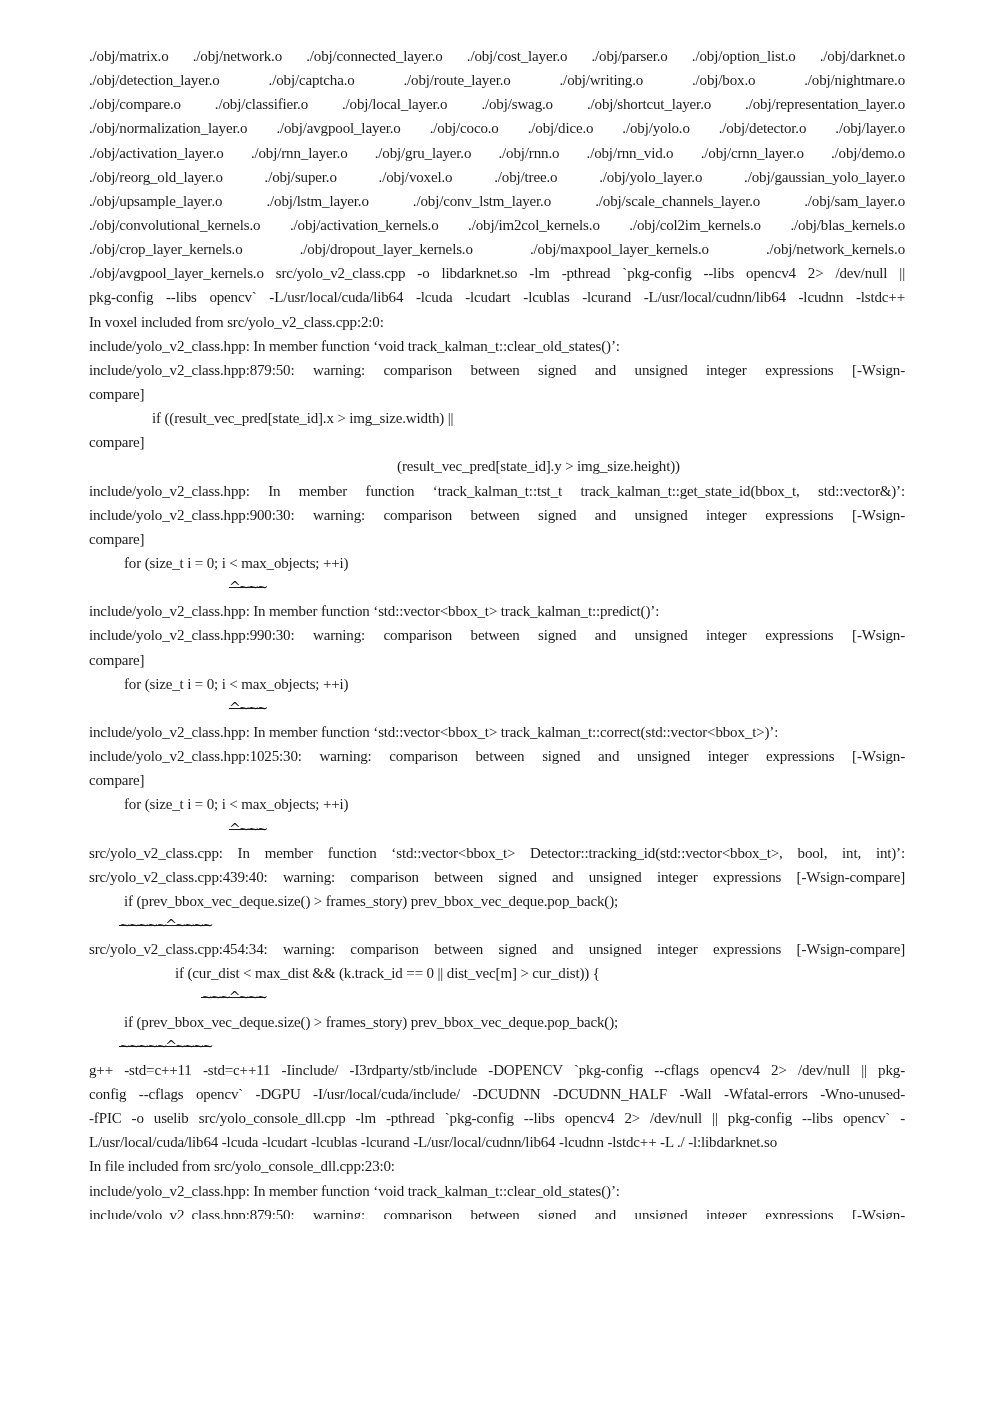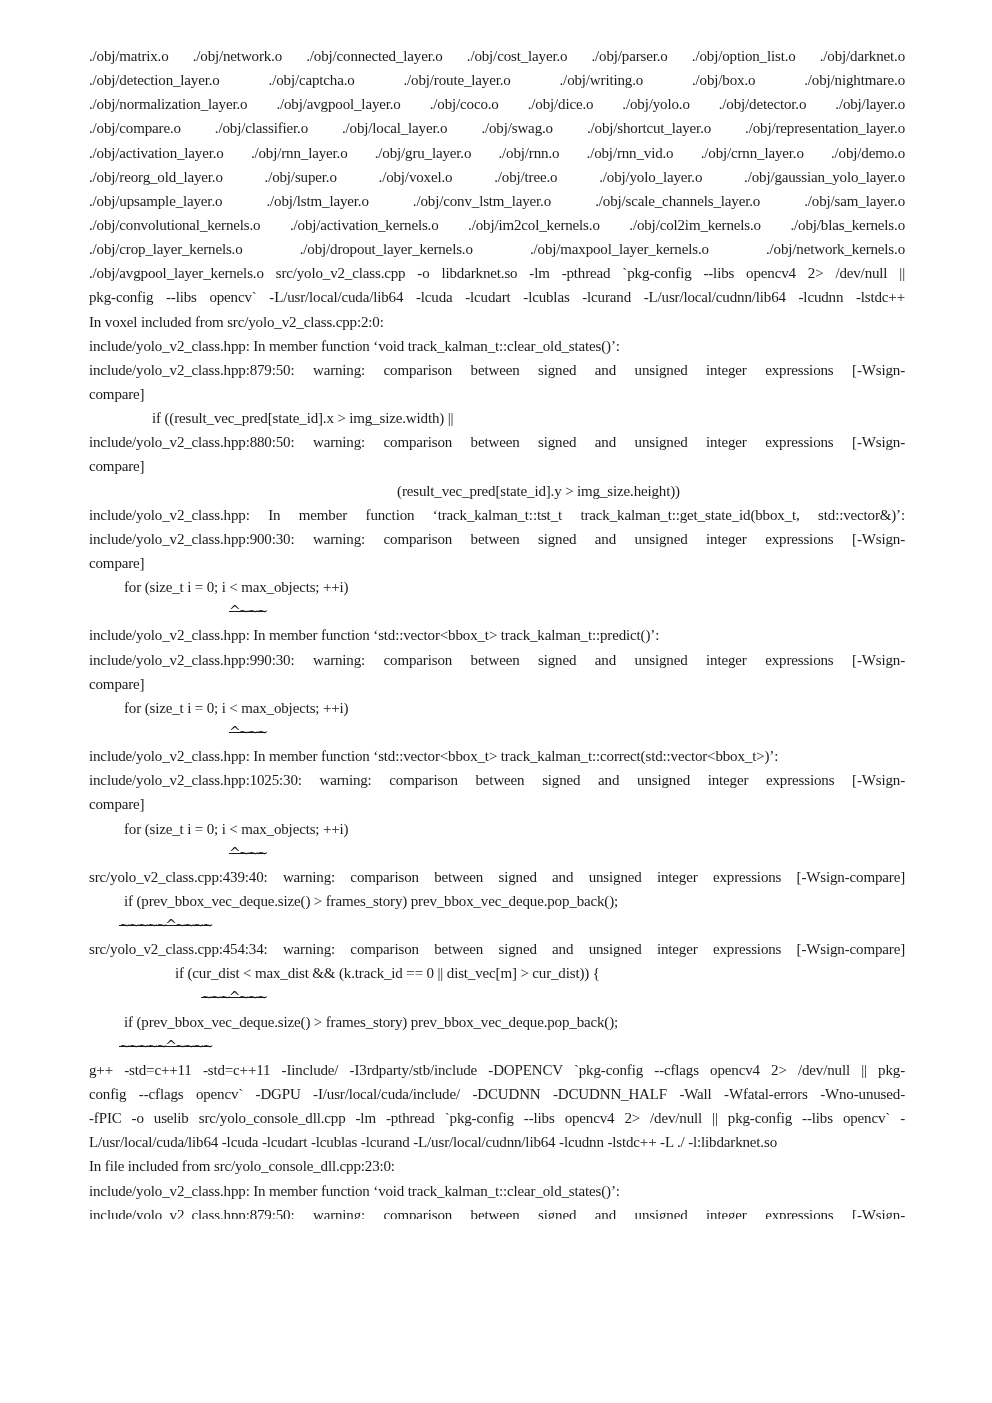--- a/index.html
+++ b/index.html
@@ -51,52 +51,52 @@
     background: #3d6dd8;
   }
 </style>
 </head>
 <body>
 
 <div class="page" style="background: rgb(255, 255, 255); color: rgb(27, 27, 27);">
   <div class="textblock" id="log-container">
       <div class="line j">./obj/matrix.o ./obj/network.o ./obj/connected_layer.o ./obj/cost_layer.o ./obj/parser.o ./obj/option_list.o ./obj/darknet.o</div>
       <div class="line j">./obj/detection_layer.o ./obj/captcha.o ./obj/route_layer.o ./obj/writing.o ./obj/box.o ./obj/nightmare.o</div>
+      <div class="line j">./obj/compare.o ./obj/classifier.o ./obj/local_layer.o ./obj/swag.o ./obj/shortcut_layer.o ./obj/representation_layer.o</div>
       <div class="line j">./obj/normalization_layer.o ./obj/avgpool_layer.o ./obj/coco.o ./obj/dice.o ./obj/yolo.o ./obj/detector.o ./obj/layer.o</div>
-      <div class="line j">./obj/compare.o ./obj/classifier.o ./obj/local_layer.o ./obj/swag.o ./obj/shortcut_layer.o ./obj/representation_layer.o</div>
       <div class="line j">./obj/activation_layer.o ./obj/rnn_layer.o ./obj/gru_layer.o ./obj/rnn.o ./obj/rnn_vid.o ./obj/crnn_layer.o ./obj/demo.o</div>
       <div class="line j">./obj/reorg_old_layer.o ./obj/super.o ./obj/voxel.o ./obj/tree.o ./obj/yolo_layer.o ./obj/gaussian_yolo_layer.o</div>
       <div class="line j">./obj/upsample_layer.o ./obj/lstm_layer.o ./obj/conv_lstm_layer.o ./obj/scale_channels_layer.o ./obj/sam_layer.o</div>
       <div class="line j">./obj/convolutional_kernels.o ./obj/activation_kernels.o ./obj/im2col_kernels.o ./obj/col2im_kernels.o ./obj/blas_kernels.o</div>
       <div class="line j">./obj/crop_layer_kernels.o ./obj/dropout_layer_kernels.o ./obj/maxpool_layer_kernels.o ./obj/network_kernels.o</div>
       <div class="line j">./obj/avgpool_layer_kernels.o src/yolo_v2_class.cpp -o libdarknet.so -lm -pthread `pkg-config --libs opencv4 2&gt; /dev/null ||</div>
       <div class="line j">pkg-config --libs opencv` -L/usr/local/cuda/lib64 -lcuda -lcudart -lcublas -lcurand -L/usr/local/cudnn/lib64 -lcudnn -lstdc++</div>
       <div class="line ">In voxel included from src/yolo_v2_class.cpp:2:0:</div>
       <div class="line ">include/yolo_v2_class.hpp: In member function ‘void track_kalman_t::clear_old_states()’:</div>
       <div class="line j">include/yolo_v2_class.hpp:879:50: warning: comparison between signed and unsigned integer expressions [-Wsign-</div>
       <div class="line ">compare]</div>
       <div class="line " style="padding-left: 63px;">if ((result_vec_pred[state_id].x &gt; img_size.width) ||</div>
-      <div class="line j">include/yolo_v2_class.hpp:880:50: warning: comparison between signed and unsigned integer expressions [-Wsign-</div>
       <div class="line ">compare]</div>
       <div class="line " style="padding-left: 83px; text-align: center;">(result_vec_pred[state_id].y &gt; img_size.height))</div>
       <div class="line j">include/yolo_v2_class.hpp: In member function ‘track_kalman_t::tst_t track_kalman_t::get_state_id(bbox_t, std::vector&amp;)’:</div>
       <div class="line j">include/yolo_v2_class.hpp:900:30: warning: comparison between signed and unsigned integer expressions [-Wsign-</div>
       <div class="line ">compare]</div>
       <div class="line " style="padding-left: 35px;">for (size_t i = 0; i &lt; max_objects; ++i)</div>
       <div class="line mk" style="padding-left: 140px;">^~~~</div>
       <div class="line ">include/yolo_v2_class.hpp: In member function ‘std::vector&lt;bbox_t&gt; track_kalman_t::predict()’:</div>
       <div class="line j">include/yolo_v2_class.hpp:990:30: warning: comparison between signed and unsigned integer expressions [-Wsign-</div>
       <div class="line ">compare]</div>
       <div class="line " style="padding-left: 35px;">for (size_t i = 0; i &lt; max_objects; ++i)</div>
       <div class="line mk" style="padding-left: 140px;">^~~~</div>
       <div class="line ">include/yolo_v2_class.hpp: In member function ‘std::vector&lt;bbox_t&gt; track_kalman_t::correct(std::vector&lt;bbox_t&gt;)’:</div>
       <div class="line j">include/yolo_v2_class.hpp:1025:30: warning: comparison between signed and unsigned integer expressions [-Wsign-</div>
       <div class="line ">compare]</div>
       <div class="line " style="padding-left: 35px;">for (size_t i = 0; i &lt; max_objects; ++i)</div>
       <div class="line mk" style="padding-left: 140px;">^~~~</div>
+      <div class="line j">src/yolo_v2_class.cpp: In member function ‘std::vector&lt;bbox_t&gt; Detector::tracking_id(std::vector&lt;bbox_t&gt;, bool, int, int)’:</div>
       <div class="line j">src/yolo_v2_class.cpp:439:40: warning: comparison between signed and unsigned integer expressions [-Wsign-compare]</div>
       <div class="line " style="padding-left: 35px;">if (prev_bbox_vec_deque.size() &gt; frames_story) prev_bbox_vec_deque.pop_back();</div>
       <div class="line mk" style="padding-left: 30px;">~~~~~^~~~~</div>
       <div class="line j">src/yolo_v2_class.cpp:454:34: warning: comparison between signed and unsigned integer expressions [-Wsign-compare]</div>
       <div class="line " style="padding-left: 86px;">if (cur_dist &lt; max_dist &amp;&amp; (k.track_id == 0 || dist_vec[m] &gt; cur_dist)) {</div>
       <div class="line mk" style="padding-left: 112px;">~~~^~~~</div>
       <div class="line " style="padding-left: 35px;">if (prev_bbox_vec_deque.size() &gt; frames_story) prev_bbox_vec_deque.pop_back();</div>
       <div class="line mk" style="padding-left: 30px;">~~~~~^~~~~</div>
       <div class="line j">g++ -std=c++11 -std=c++11 -Iinclude/ -I3rdparty/stb/include -DOPENCV `pkg-config --cflags opencv4 2&gt; /dev/null || pkg-</div>
       <div class="line j">config --cflags opencv` -DGPU -I/usr/local/cuda/include/ -DCUDNN -DCUDNN_HALF -Wall -Wfatal-errors -Wno-unused-</div>

